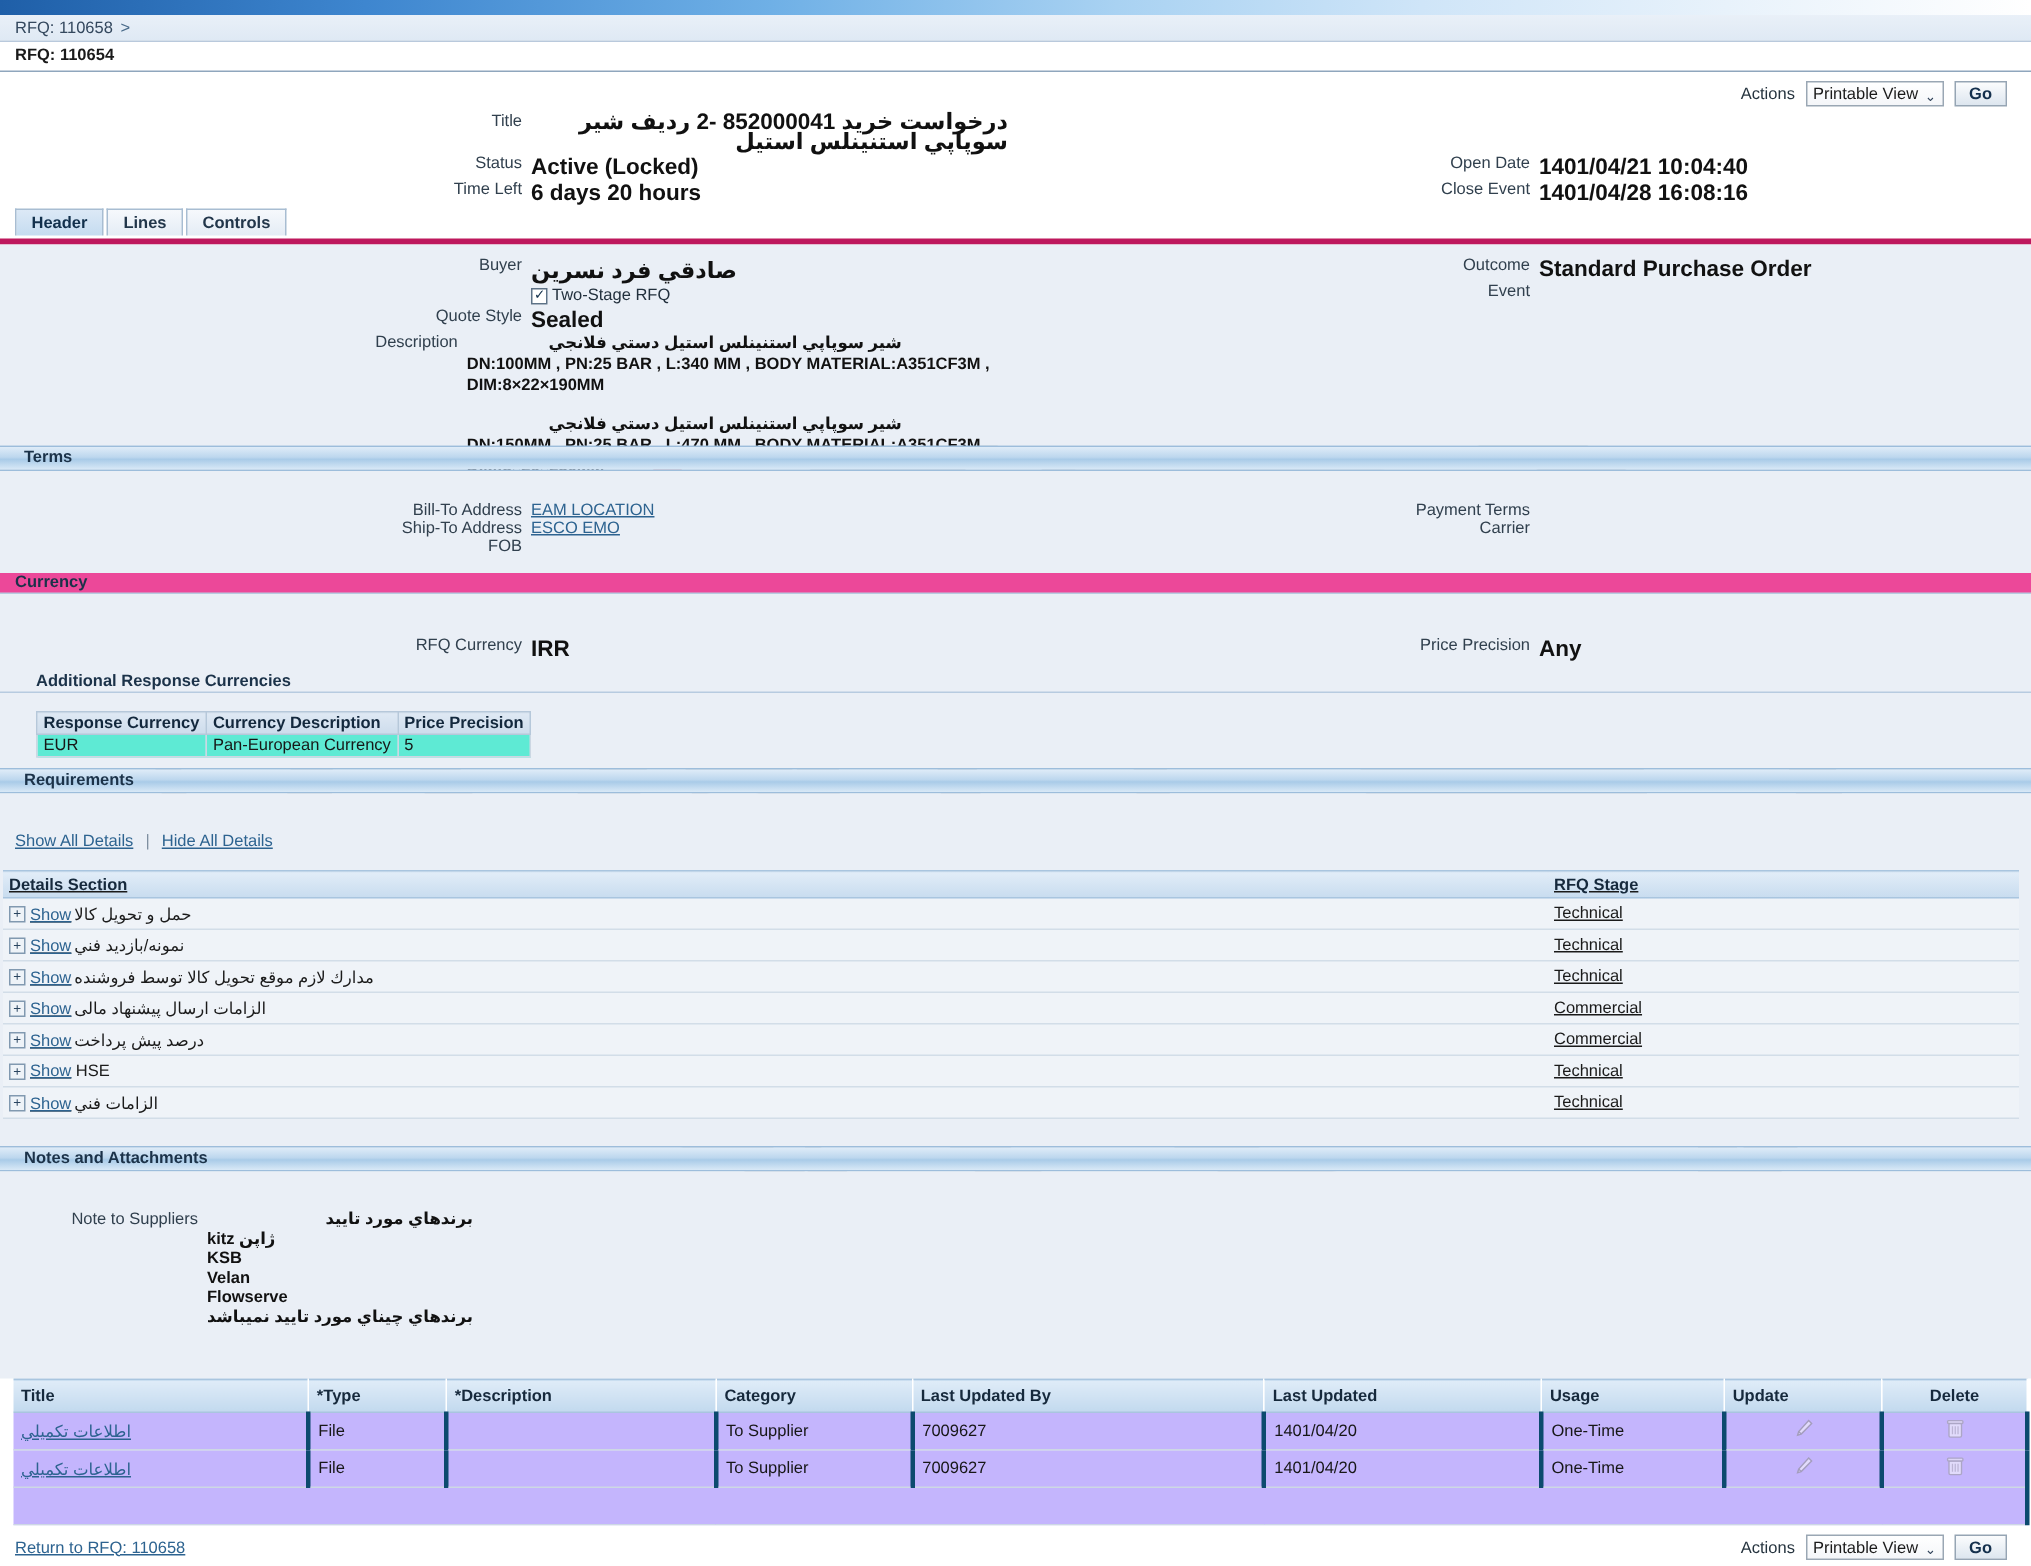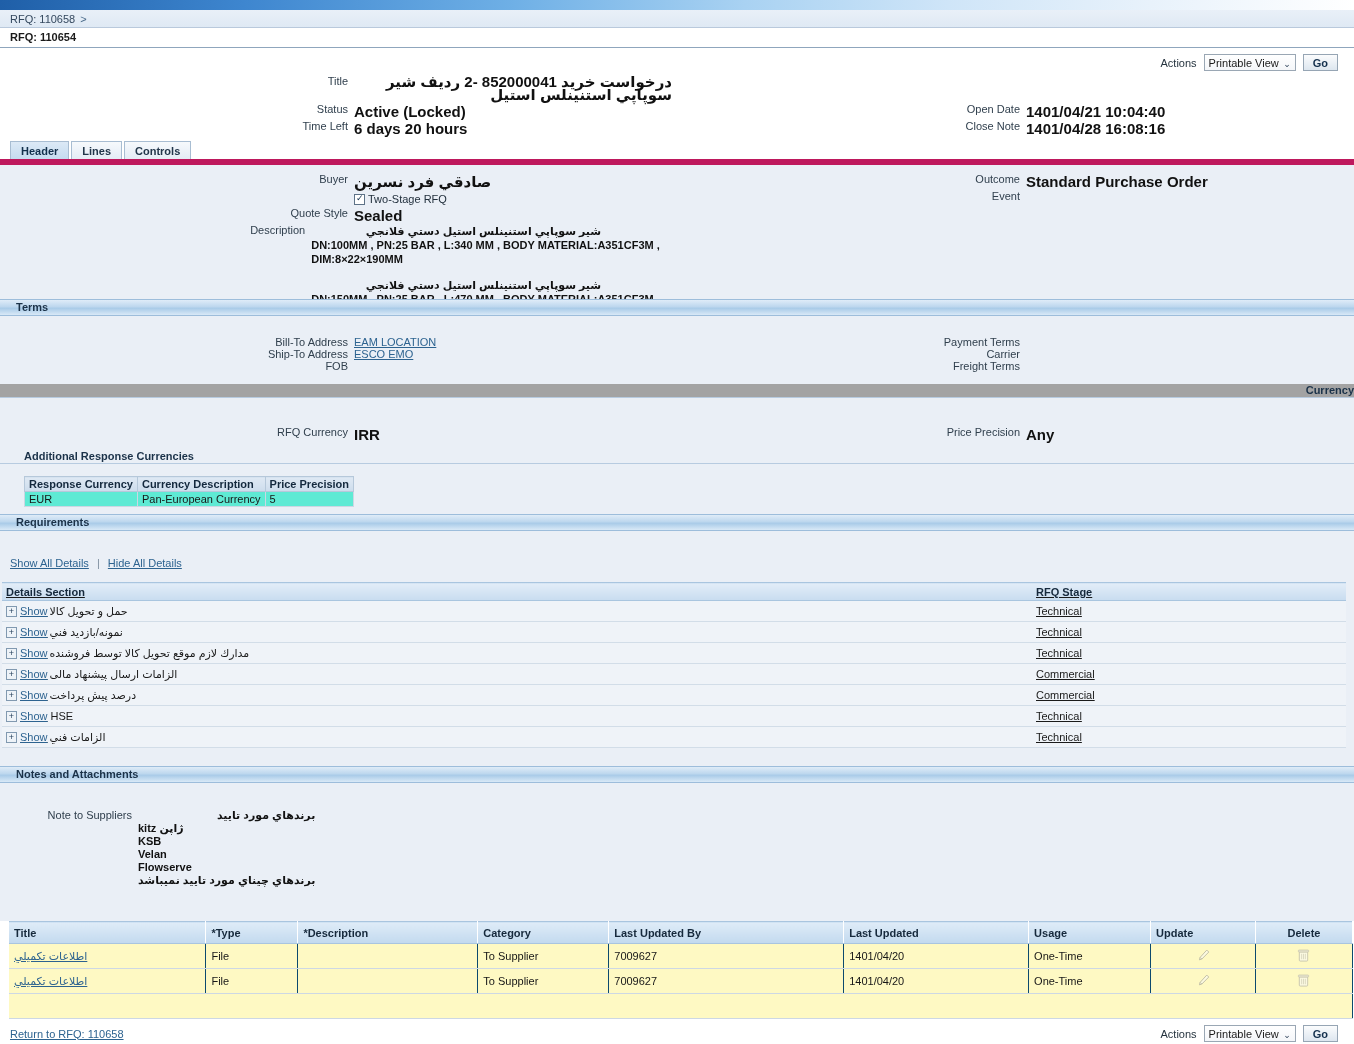--- a/index.html
+++ b/index.html
@@ -93,22 +93,22 @@
   .hdr-right .lab{width:140px;}
 
   .rtl{direction:rtl;unicode-bidi:bidi-override;text-align:right;}
 
   
   .tabs{
     position:relative;z-index:10;
     padding-left:10px;
     background:#ffffff;
     height:20px;
-    display:flex;align-items:flex-end;
-    border-bottom:6px solid #be185d;
+    display:flex;align-items:flex-start;
+    border-bottom:4px solid #be185d;
   }
   .tab{
     font-size:11px;font-weight:bold;
     padding:3px 10px 2px 10px;
     border:1px solid #a8bdd2;border-bottom:none;
     background:linear-gradient(to bottom,#f6f9fc,#e4ecf5);
     color:#22364a;
     margin-right:2px;
     cursor:pointer;
   }
@@ -180,22 +180,22 @@
   
   table.att{width:1344px;margin-left:9px;border-collapse:collapse;font-size:11px;position:relative;z-index:10;}
   table.att th{
     background:linear-gradient(to bottom,#dfecf8,#c2d9ee);
     border-top:1px solid #a9c5df;border-bottom:1px solid #a9c5df;
     border-right:1px solid #ffffff;
     font-weight:bold;color:#16293c;text-align:left;padding:2px 5px;height:17px;
   }
   table.att td{
     border-bottom:1px solid #cdd8e4;
-    border-right:1px solid #0c4a6e;
-    padding:3px 5px;height:18px;color:#171717;background:#fef9c3;
+    border-right:3px solid #0c4a6e;
+    padding:3px 5px;height:18px;color:#171717;background:#c4b5fd;
   }
   table.att td.ctr{text-align:center;}
   .footrow td{height:10px;background:#eaeff6;border-bottom:1px solid #c3cfdb;}
 
   .note-wrap{position:relative;z-index:10;background:#eaeff6;}
   .note-lab{color:#31404e;text-align:right;width:132px;padding-right:6px;font-size:11px;}
   .note-val{font-size:11px;font-weight:bold;color:#111;line-height:13px;}
 
   .pink-diamond{
     position:absolute;z-index:6;
@@ -292,21 +292,21 @@
       <div class="lab">Time Left</div>
       <div class="val">6 days 20 hours</div>
     </div>
   </div>
   <div class="hdr-right" style="top:28px;">
     <div class="kv">
       <div class="lab">Open Date</div>
       <div class="val">1401/04/21 10:04:40</div>
     </div>
     <div class="kv">
-      <div class="lab">Close Note</div>
+      <div class="lab">Close Event</div>
       <div class="val">1401/04/28 16:08:16</div>
     </div>
   </div>
 </div>
 
 <div class="tabs">
   <div class="tab active">Header</div>
   <div class="tab">Lines</div>
   <div class="tab">Controls</div>
 </div>
@@ -371,28 +371,24 @@
   </div>
   <div style="position:absolute;left:880px;top:20px;width:474px;">
     <div class="kv">
       <div class="lab" style="width:140px;">Payment Terms</div>
       <div class="val"></div>
     </div>
     <div class="kv">
       <div class="lab" style="width:140px;">Carrier</div>
       <div class="val"></div>
     </div>
-    <div class="kv">
-      <div class="lab" style="width:140px;">Freight Terms</div>
-      <div class="val"></div>
-    </div>
-  </div>
-</div>
-
-<div class="subhead" style="background:#a3a3a3;text-align:right;">Currency</div>
+  </div>
+</div>
+
+<div class="subhead" style="background:#ec4899;">Currency</div>
 <div class="panel" style="height:116px;position:relative;">
   <div style="position:absolute;left:0;top:28px;width:700px;">
     <div class="kv">
       <div class="lab" style="width:348px;">RFQ Currency</div>
       <div class="val">IRR</div>
     </div>
   </div>
   <div style="position:absolute;left:880px;top:28px;width:474px;">
     <div class="kv">
       <div class="lab" style="width:140px;">Price Precision</div>

